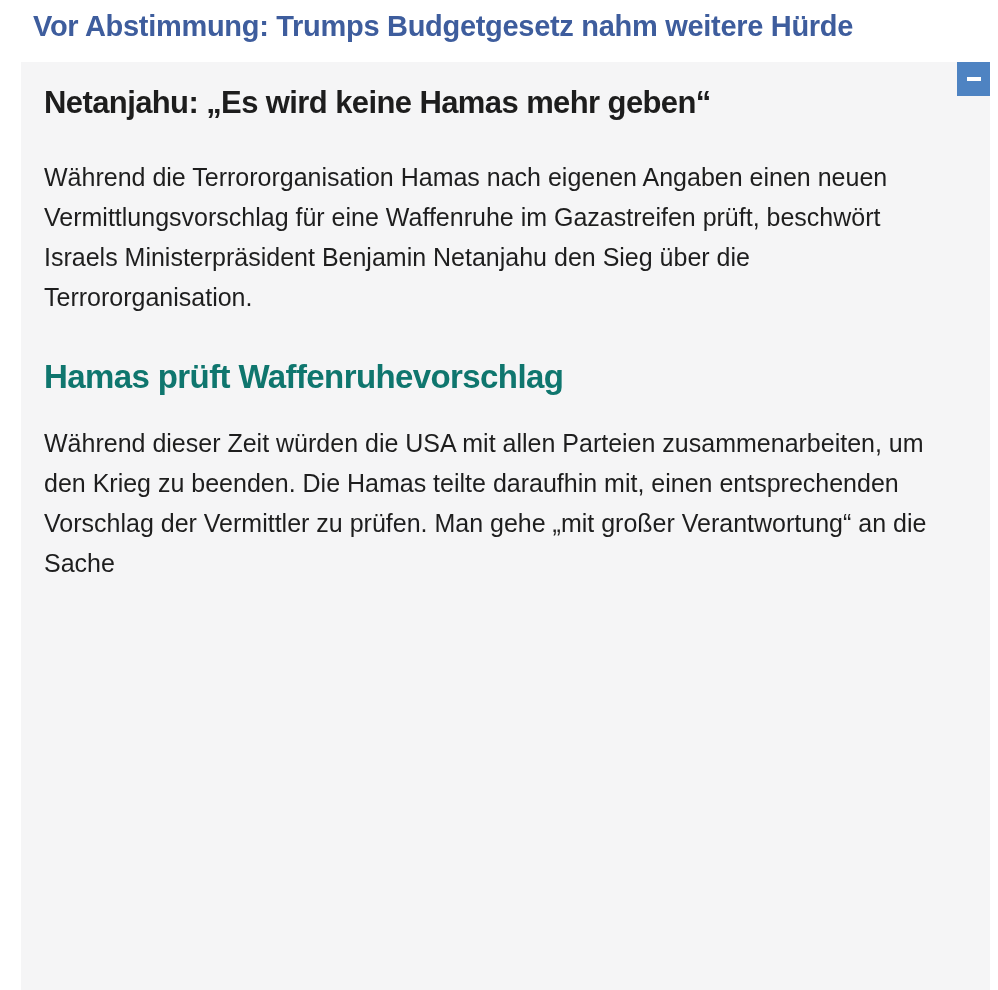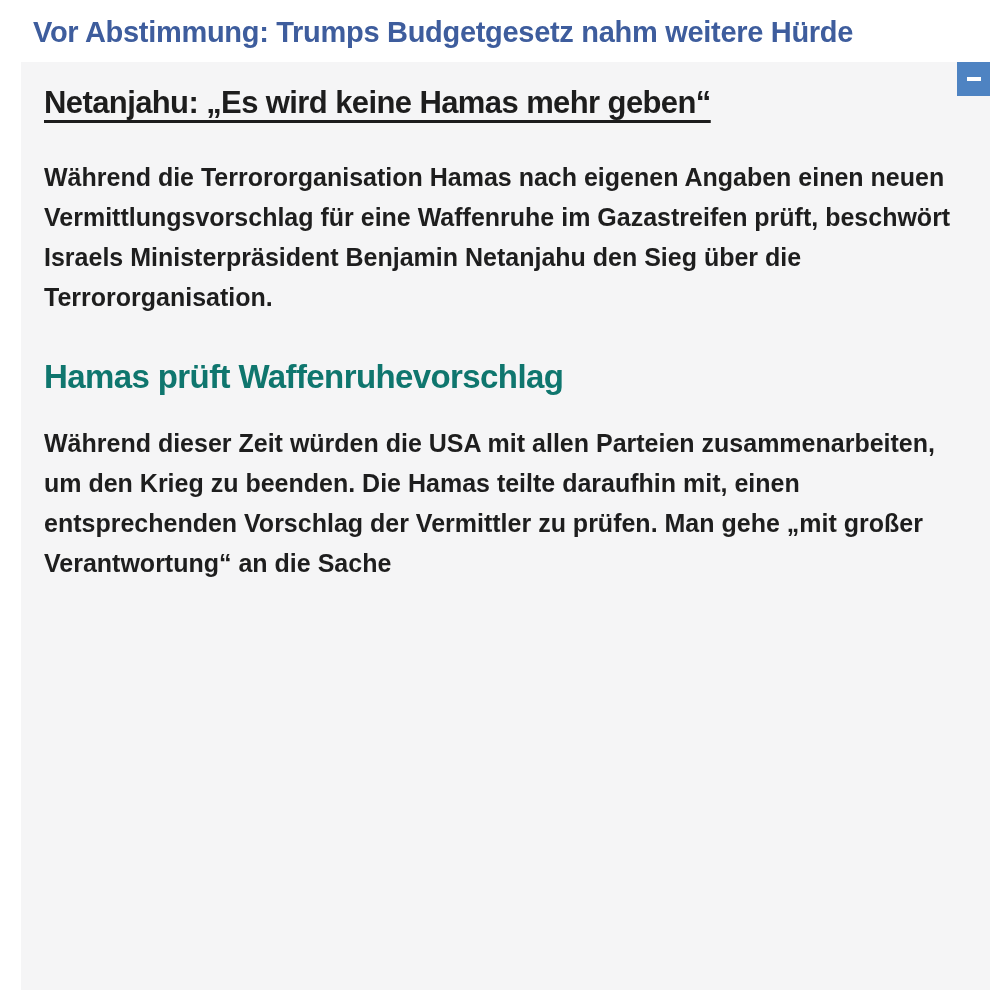--- a/index.html
+++ b/index.html
@@ -12,21 +12,21 @@
     overflow: hidden;
     background: #ffffff;
     font-family: "Liberation Sans", sans-serif;
     position: relative;
   }
 
   
   .ticker-headline {
     position: absolute;
     left: 33px;
-    top: 14px;
+    top: 8px;
     width: 930px;
     margin: 0;
     font-size: 29px;
     line-height: 36px;
     font-weight: 700;
     letter-spacing: -0.3px;
     color: #3e5d9d;
     cursor: pointer;
   }
 
@@ -64,31 +64,30 @@
     background: #ffffff;
   }
 
   .post-title {
     margin: 0 0 36px 0;
     font-size: 31px;
     line-height: 37px;
     font-weight: 700;
     letter-spacing: -0.6px;
     color: #1d1d1d;
-    text-decoration: underline;
     text-decoration-thickness: 3px;
     text-underline-offset: 7px;
   }
 
   .post-body p {
     margin: 28px 0;
     width: 912px;
     font-size: 25px;
     line-height: 40px;
-    font-weight: 700;
+    font-weight: 400;
     color: #1e1e1e;
   }
   .post-body p:first-of-type {
     margin-top: 0;
   }
 
   .post-subheading {
     margin: 42px 0 28px 0;
     font-size: 33px;
     line-height: 36px;

